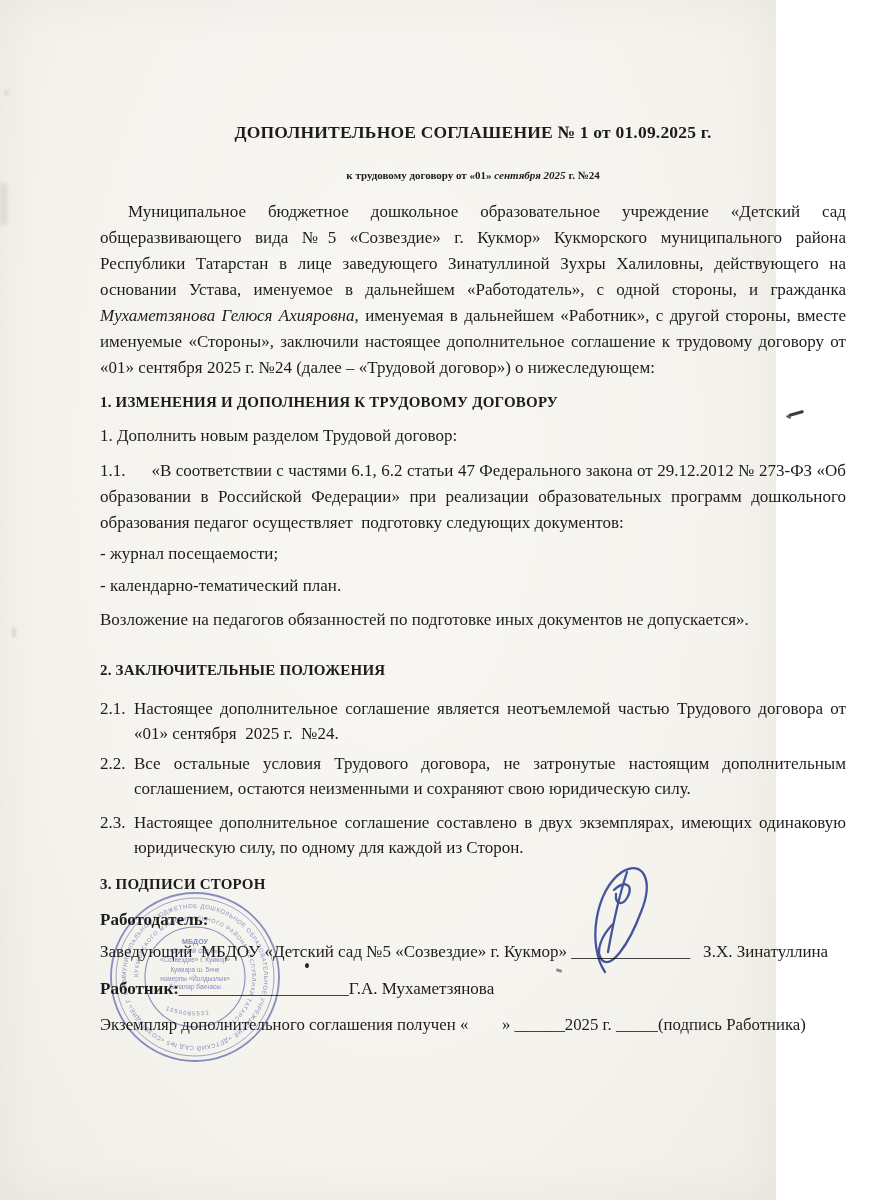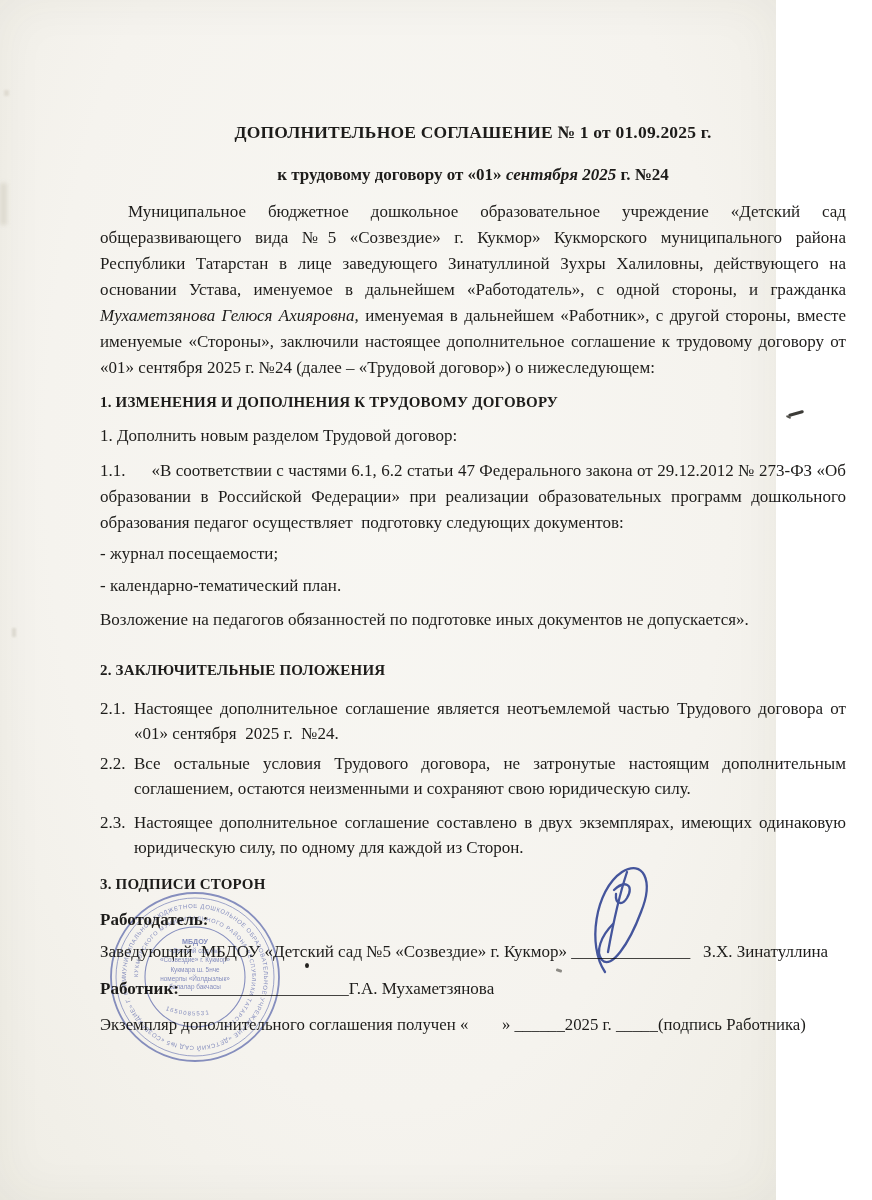--- a/index.html
+++ b/index.html
@@ -4,21 +4,21 @@
 <style>
   html,body{margin:0;padding:0;}
   body{width:872px;height:1200px;overflow:hidden;
        font-family:"Liberation Serif","DejaVu Serif",serif;}
   .page{position:relative;width:776px;height:1200px;
         background:radial-gradient(ellipse at 50% 38%, #f8f7f3 0%, #f5f3ee 62%, #efede5 100%);
         box-shadow:inset 0 0 50px rgba(60,55,40,.05);
         color:#1d1c1a;}
   .content{position:absolute;left:100px;top:121px;width:746px;}
   .doc-title{margin:0;text-align:center;font-size:17.5px;font-weight:bold;line-height:23px;letter-spacing:.2px;}
-  .doc-subtitle{margin:20px 0 0 0;text-align:center;font-size:17px;font-weight:bold;line-height:22px;}
+  .doc-subtitle{margin:20px 0 0 0;text-align:center;font-size:11px;font-weight:bold;line-height:22px;}
   .doc-subtitle em{font-style:italic;}
   p,h3,.item{font-size:17px;}
   .intro{margin:13px 0 0 0;line-height:26px;text-align:justify;text-indent:28px;}
   .intro em{font-style:italic;}
   h3{margin:0;font-size:15px;font-weight:bold;line-height:22px;letter-spacing:.2px;}
   .h-sec1{margin-top:10px;}
   .clause1{margin:12px 0 0 0;line-height:22px;}
   .clause11{margin:11px 0 0 0;line-height:26px;text-align:justify;white-space:pre-wrap;}
   .clause11 .num{margin-right:26px;}
   .bullet1{margin:7px 0 0 0;line-height:22px;}

